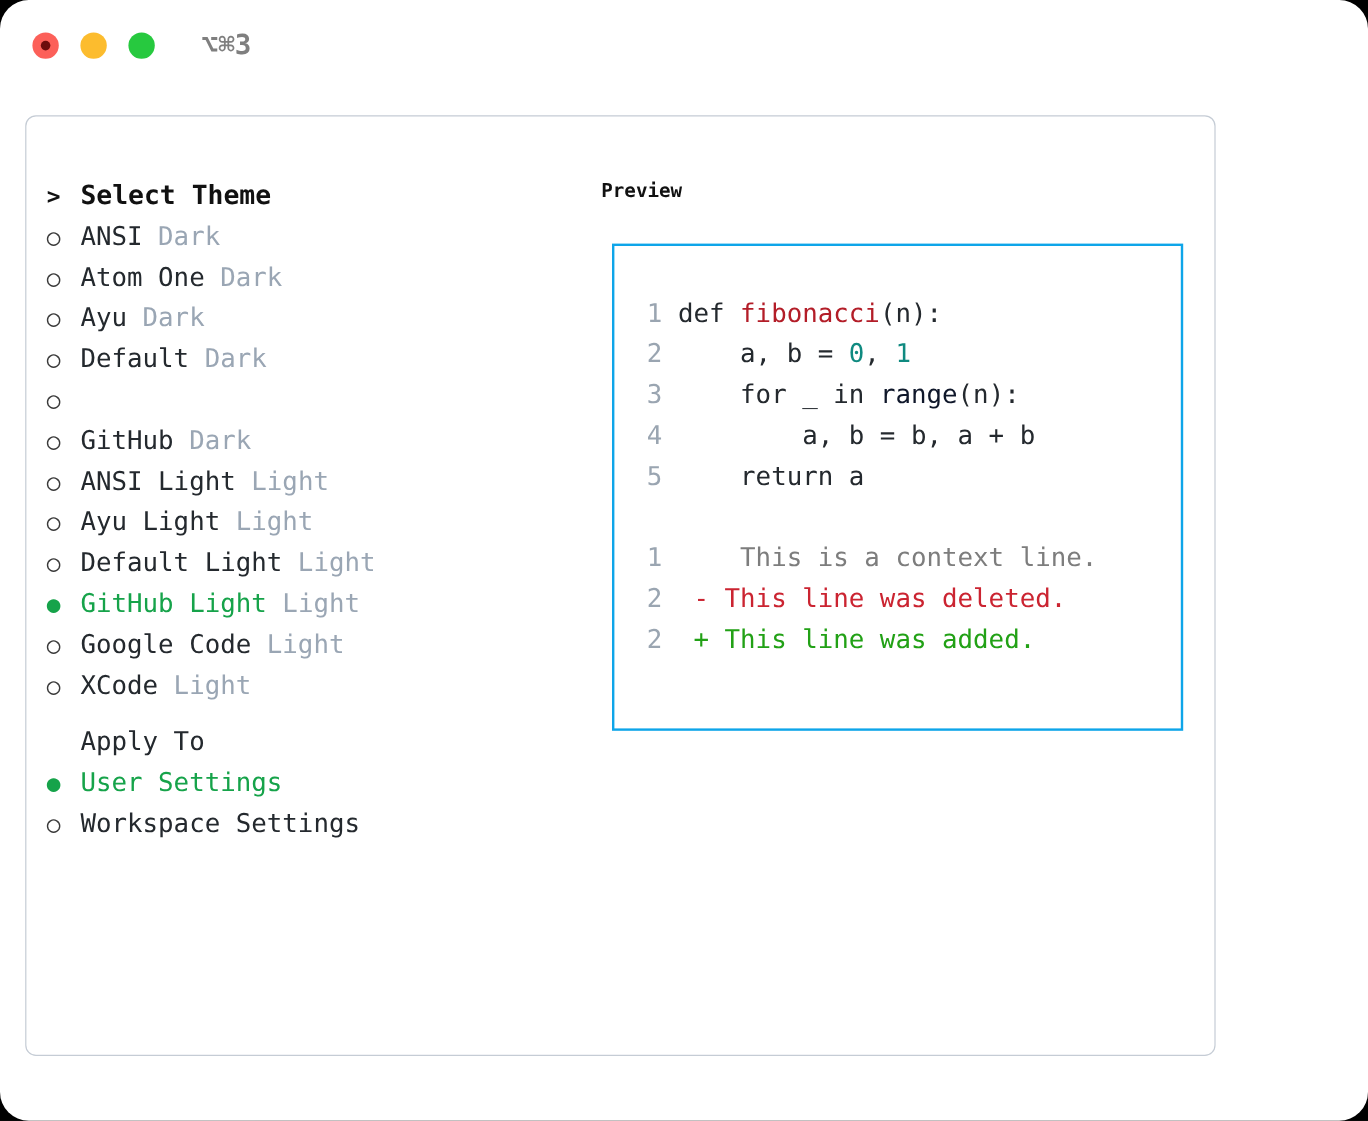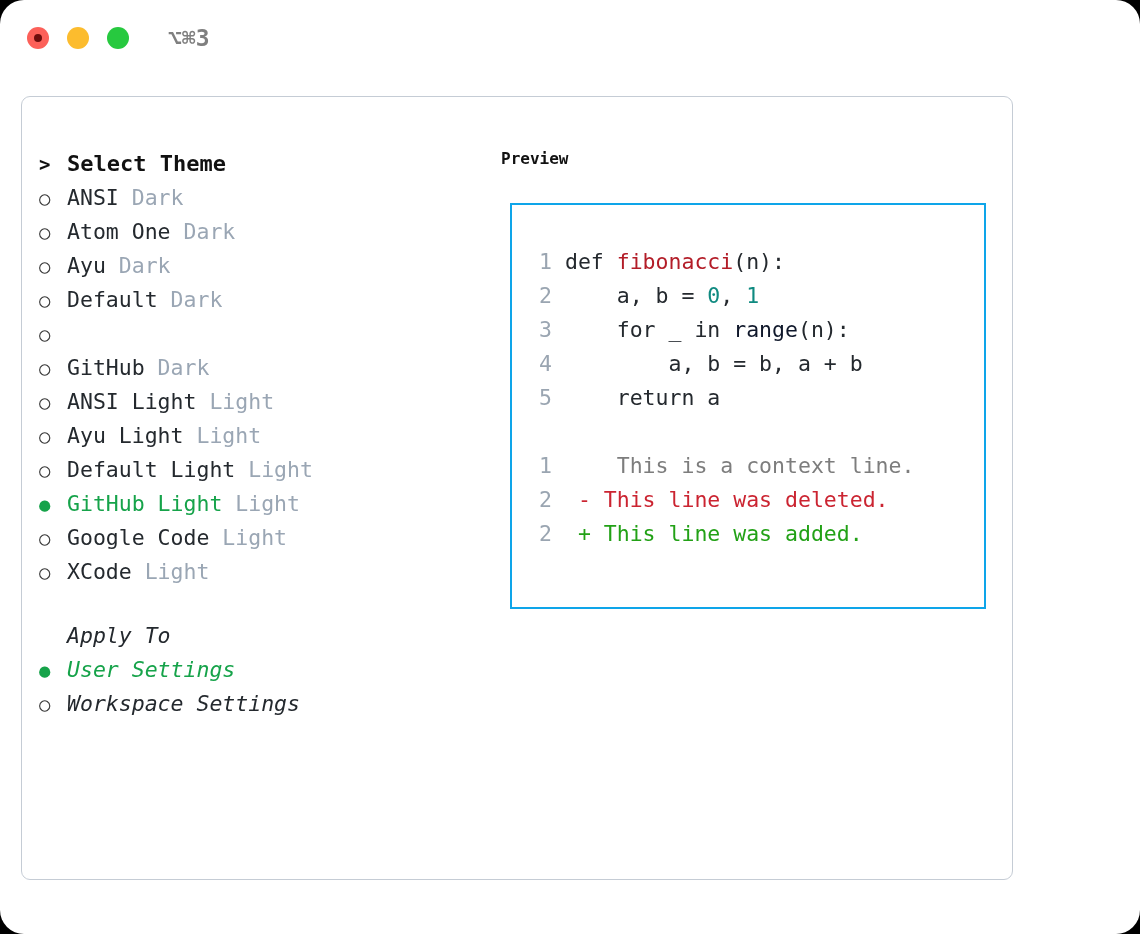--- a/index.html
+++ b/index.html
@@ -116,21 +116,21 @@
     color: #9aa6b4;
   }
   .header-row {
     font-weight: bold;
     color: #111111;
     font-size: 22px;
   }
   .header-row .row-label { left: 28px; font-weight: bold; }
   .header-row .bullet { color: #111111; font-weight: bold; }
 
-  #apply-block { margin-top: 30px; font-style: italic; }
+  #apply-block { margin-top: 13px; }
   .plain-head .row-label { color: #24292e; }
 
   #hint {
     position: absolute;
     left: 17px;
     top: 662px;
     width: 420px;
     font-size: 21px;
     line-height: 34px;
     color: #9aa6b4;

